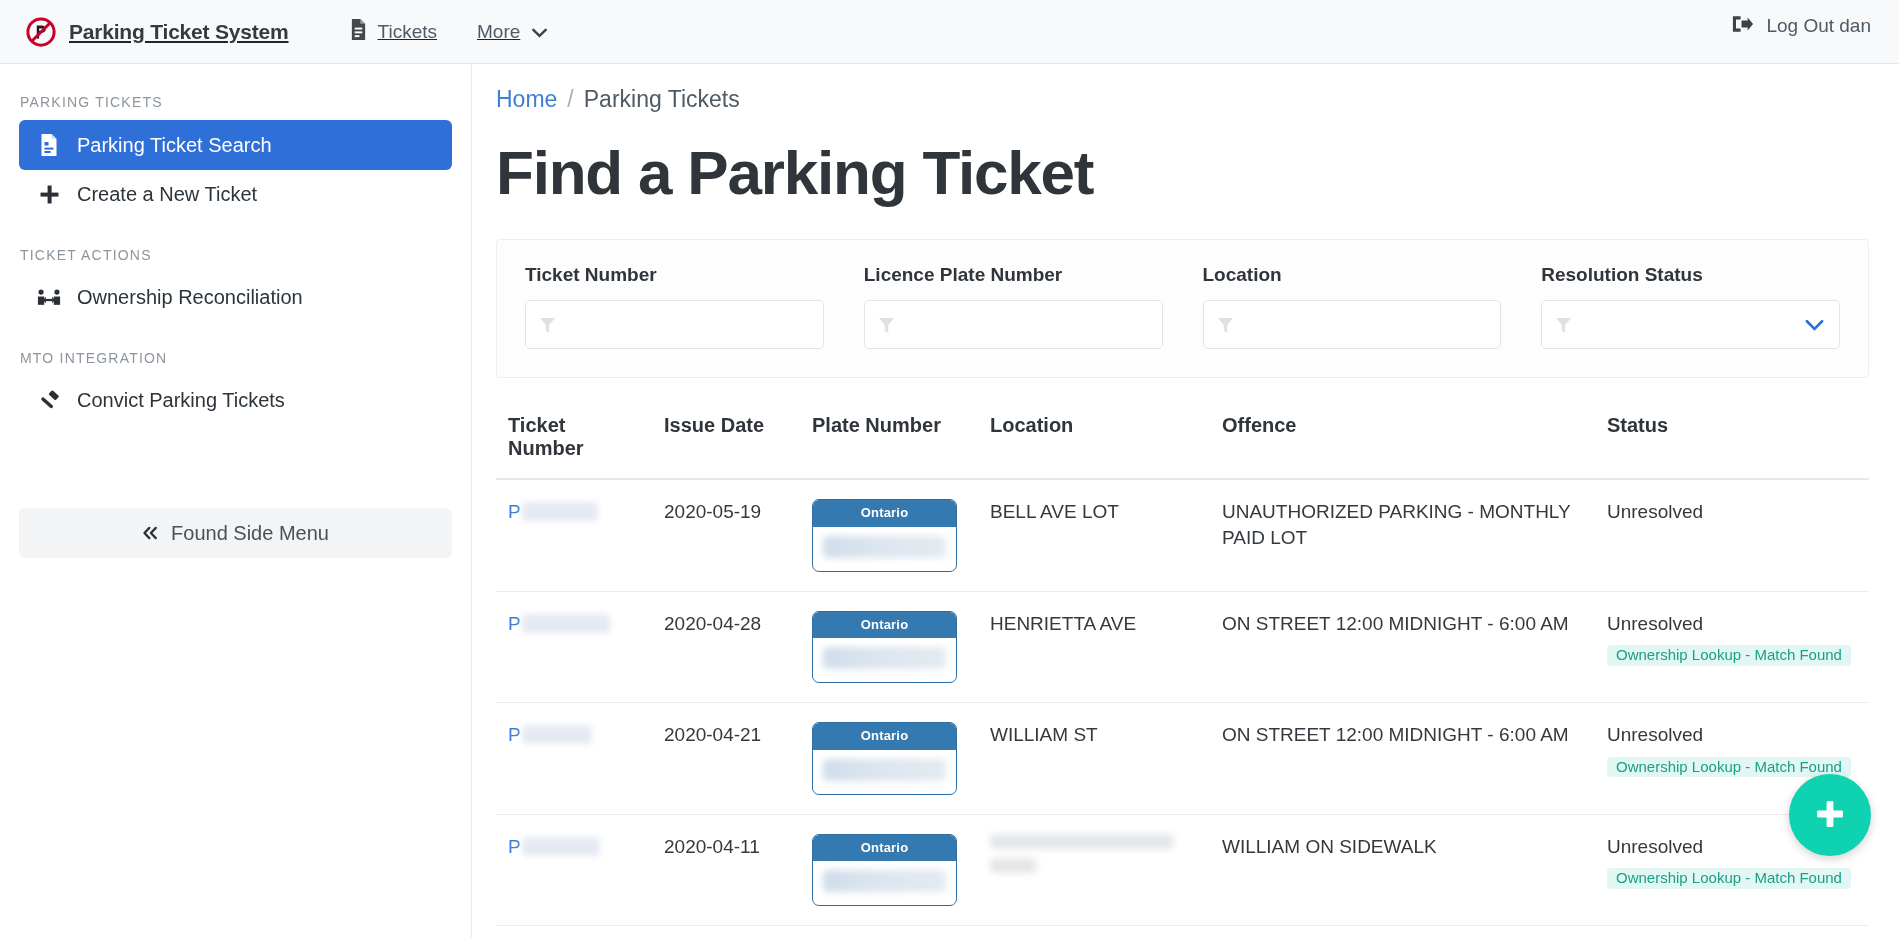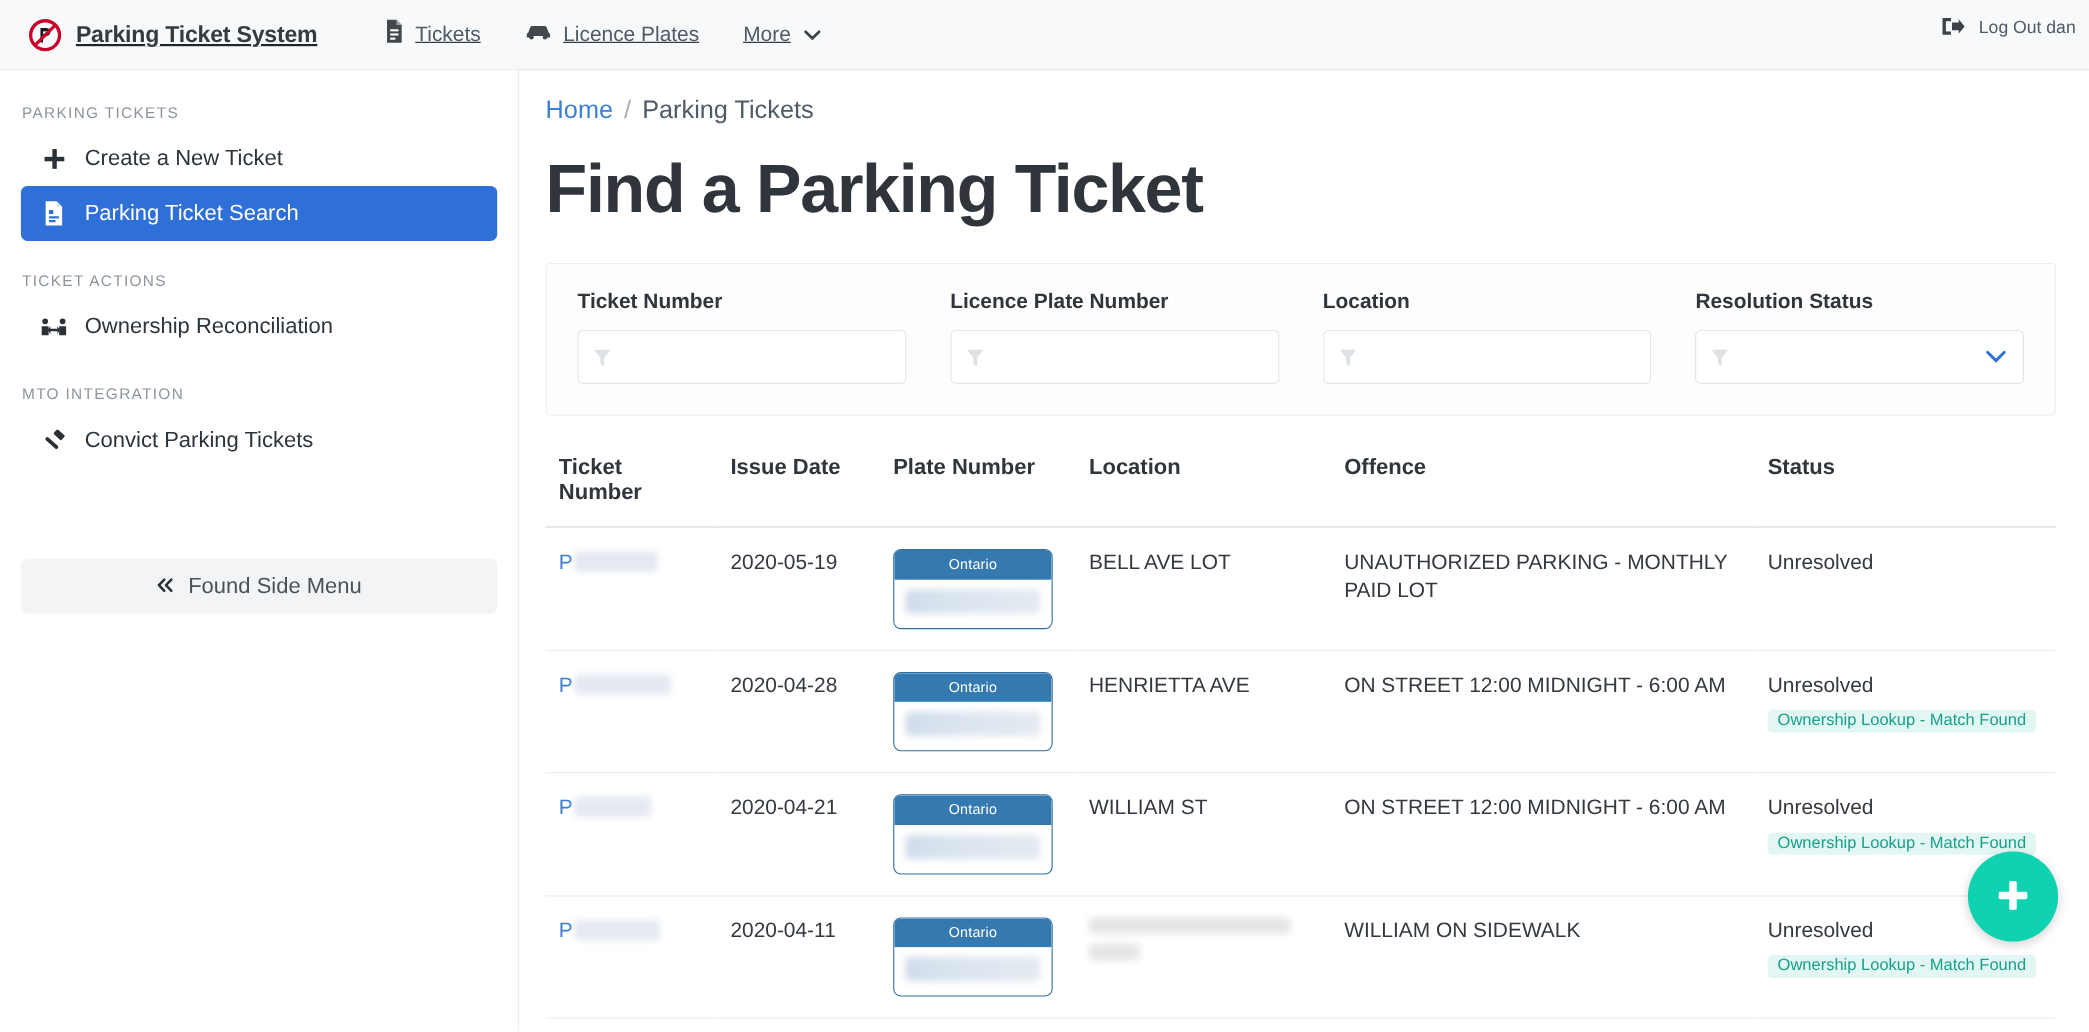--- a/index.html
+++ b/index.html
@@ -34,23 +34,23 @@
   }
   .navlink {
     display: flex; align-items: center; gap: 10px;
     font-size: 19px; color: #4e5a65;
     padding: 0 20px; height: 64px; cursor: pointer;
     white-space: nowrap;
   }
   .navlink svg { flex: none; }
   .nav-caret { margin-left: 2px; }
   .logout {
-    position: absolute; right: 12px; top: 0; height: 52px;
+    position: absolute; right: 28px; top: 0; height: 52px;
     display: flex; align-items: center; gap: 12px;
-    font-size: 16px; color: #4e5a65; cursor: pointer; white-space: nowrap;
+    font-size: 19px; color: #4e5a65; cursor: pointer; white-space: nowrap;
   }
 
   
   .shell { display: flex; height: calc(938px - 64px); }
 
   
   .sidebar {
     width: 472px; flex: none;
     background: #ffffff;
     border-right: 1px solid #e9ecef;
@@ -147,21 +147,21 @@
     display: block; height: 15px; border-radius: 4px;
     background: #e3e5e7; filter: blur(3.5px); margin-bottom: 9px;
   }
 
   
   .plate {
     width: 145px; border: 1px solid #2e6ea3; border-radius: 7px;
     overflow: hidden; background: #fff; cursor: pointer;
   }
   .plate-top {
-    background: #3479b0; color: #fff; font-size: 13px; font-weight: normal;
+    background: #3479b0; color: #fff; font-size: 13px; font-weight: bold;
     text-align: center; padding: 4px 0 5px 0; letter-spacing: .2px;
   }
   .plate-body { height: 44px; padding: 9px 10px; }
   .plate-num {
     height: 22px; border-radius: 5px;
     background: linear-gradient(90deg,#cfdcea 0%,#dbe5ef 40%,#e4eaf1 100%);
     filter: blur(3.6px);
   }
 
   .badge {
@@ -203,30 +203,20 @@
         <path d="M3 1h9l5 5v17H3z" fill="#42484e"></path>
         <path d="M12 1l5 5h-5z" fill="#9aa0a6"></path>
         <rect x="6" y="10" width="8" height="2" fill="#fff"></rect>
         <rect x="6" y="14" width="8" height="2" fill="#fff"></rect>
         <rect x="6" y="18" width="5" height="2" fill="#fff"></rect>
       </svg>
     </span>
     <span>Tickets</span>
   </div>
 
-  <div class="navlink">
-    <span>
-      <svg width="25" height="18" viewBox="0 0 26 18">
-        <path d="M2 12c0-1.2.4-2 1.4-2.4L5 5.2C5.4 4 6.3 3.4 7.6 3.4h10.8c1.3 0 2.2.6 2.6 1.8l1.6 4.4c1 .4 1.4 1.2 1.4 2.4v2.2h-3.6v-1.4H5.6v1.4H2z" fill="#42484e"></path>
-        <circle cx="6.4" cy="14.1" r="2.1" fill="#42484e"></circle>
-        <circle cx="19.2" cy="14.1" r="2.1" fill="#42484e"></circle>
-      </svg>
-    </span>
-    <span>Licence Plates</span>
-  </div>
 
   <div class="navlink">
     <span>More</span>
     <span class="nav-caret">
       <svg width="15" height="10" viewBox="0 0 16 10">
           <path d="M1.4 1.6L8 8 14.6 1.6" fill="none" stroke="#3b4248" stroke-width="2.6" stroke-linecap="round"></path>
         </svg>
     </span>
   </div>
 
@@ -240,41 +230,41 @@
     <span>Log Out dan</span>
   </div>
 </div>
 
 <div class="shell">
 
   <aside class="sidebar">
 
     <div class="side-head">PARKING TICKETS</div>
 
-    <div class="side-item">
-      <span class="ico">
-        <svg width="21" height="21" viewBox="0 0 22 22">
-          <rect x="9" y="1.6" width="4.2" height="18.8" fill="#2b3036"></rect>
-          <rect x="1.6" y="9" width="18.8" height="4.2" fill="#2b3036"></rect>
-        </svg>
-      </span>
-      <span>Create a New Ticket</span>
-    </div>
-
     <div class="side-item active">
       <span class="ico">
         <svg width="21" height="24" viewBox="0 0 20 24">
           <path d="M2 1h10l5 5v17H2z" fill="#ffffff"></path>
           <path d="M12 1l5 5h-5z" fill="#d6e1f7"></path>
           <rect x="5" y="9" width="4" height="3.6" fill="#2f6fd8"></rect>
           <rect x="5" y="14.6" width="9" height="2" fill="#2f6fd8"></rect>
           <rect x="5" y="18" width="6" height="2" fill="#2f6fd8"></rect>
         </svg>
       </span>
       <span>Parking Ticket Search</span>
+    </div>
+
+    <div class="side-item">
+      <span class="ico">
+        <svg width="21" height="21" viewBox="0 0 22 22">
+          <rect x="9" y="1.6" width="4.2" height="18.8" fill="#2b3036"></rect>
+          <rect x="1.6" y="9" width="18.8" height="4.2" fill="#2b3036"></rect>
+        </svg>
+      </span>
+      <span>Create a New Ticket</span>
     </div>
 
     <div class="side-spacer"></div>
     <div class="side-head">TICKET ACTIONS</div>
 
     <div class="side-item">
       <span class="ico">
         <svg width="24" height="20" viewBox="0 0 26 20">
           <circle cx="4.4" cy="3.6" r="2.8" fill="#2b3036"></circle>
           <path d="M1 8.4h6.8v9H1z" fill="#2b3036"></path>

